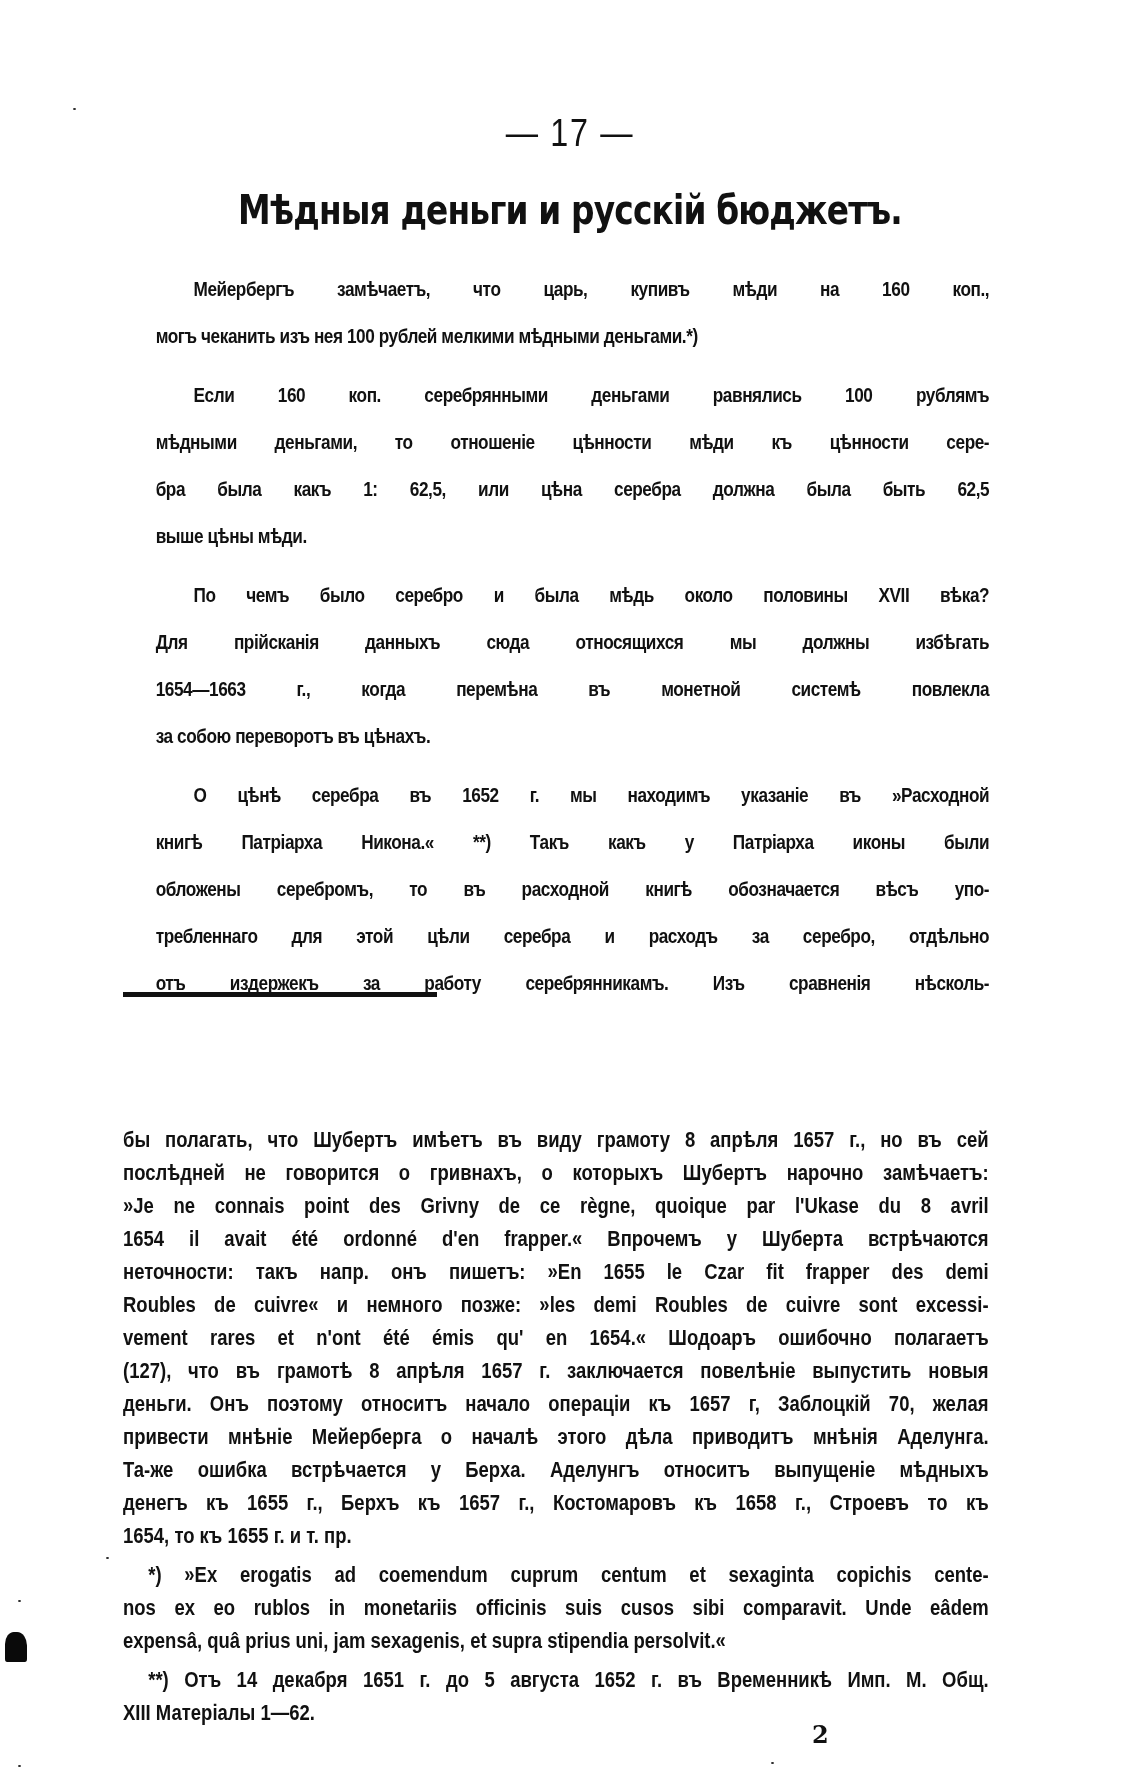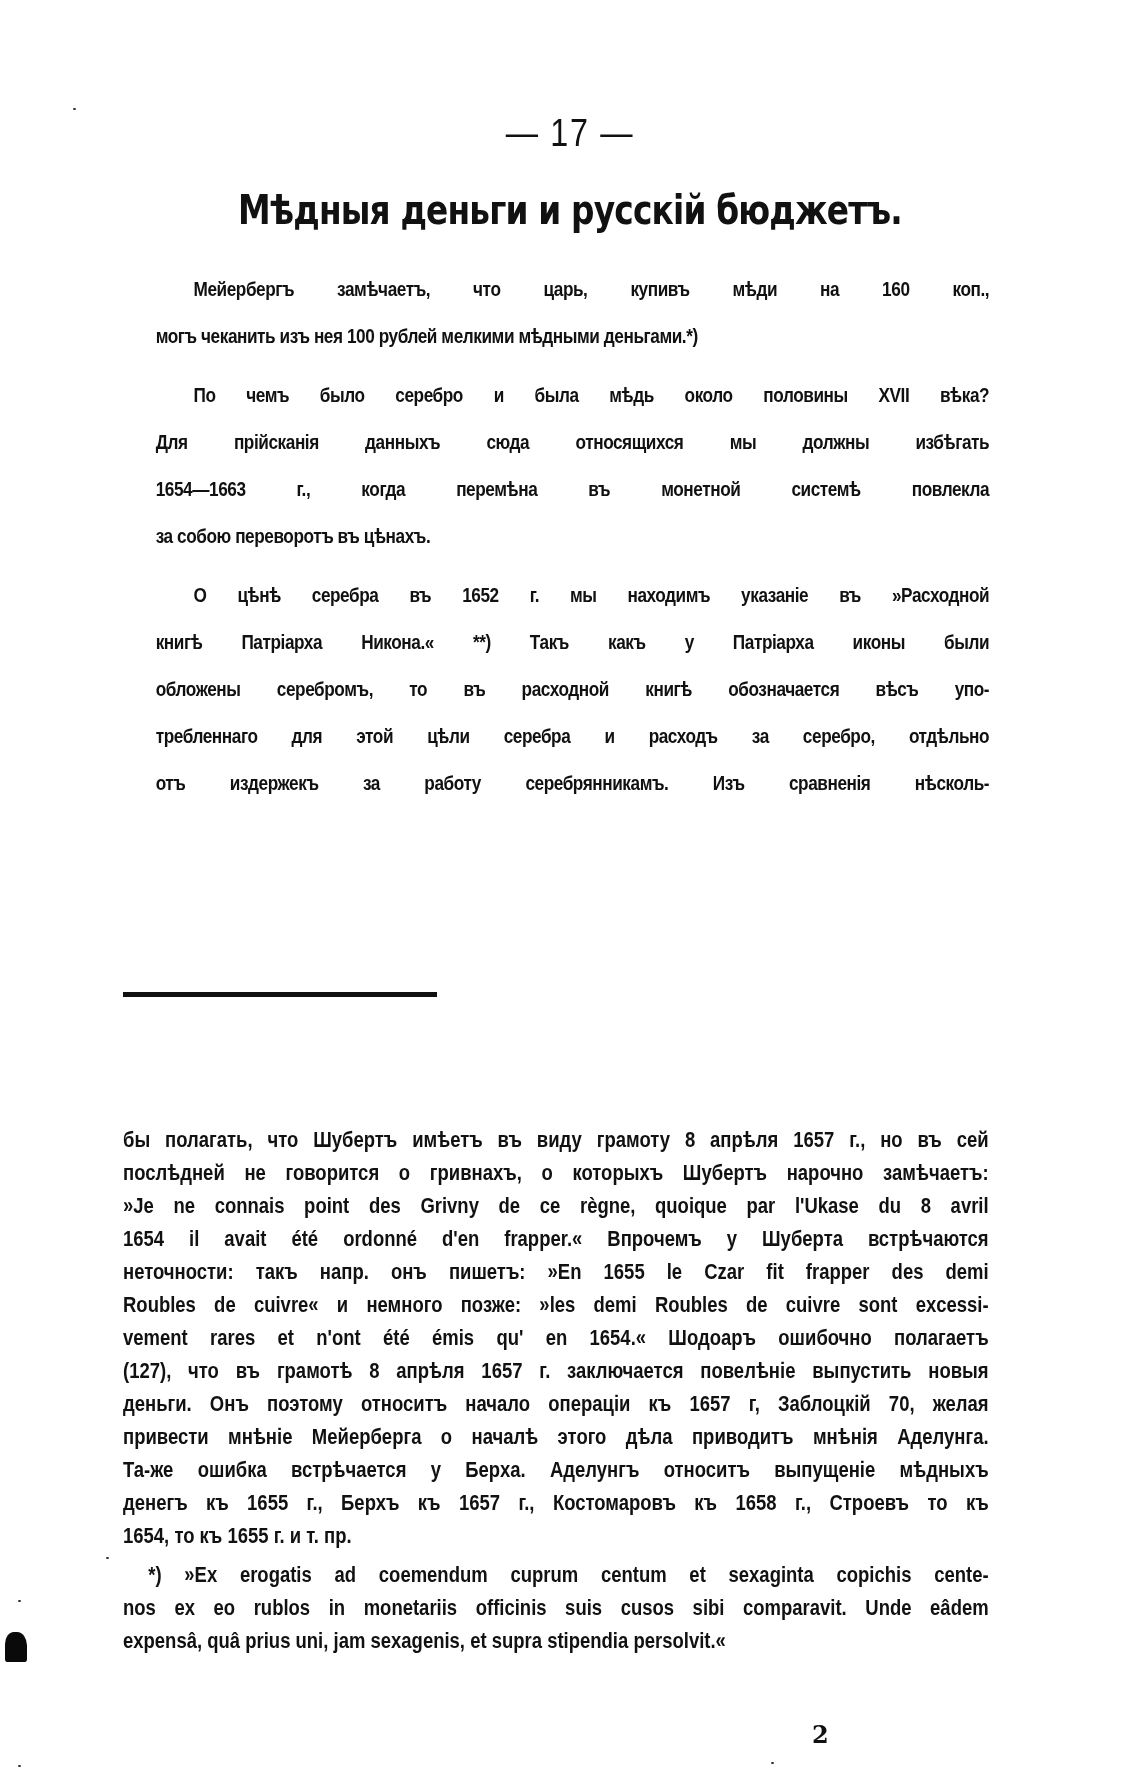--- a/index.html
+++ b/index.html
@@ -140,20 +140,26 @@
 <div class="page">
 
   <div class="page-number">— 17 —</div>
 
   <div class="title">Мѣдныя деньги и русскій бюджетъ.</div>
 
   <div class="body-text">
     <p class="para">
       <span class="line first">Мейербергъ замѣчаетъ, что царь, купивъ мѣди на 160 коп.,</span>
       <span class="line last">могъ чеканить изъ нея 100 рублей мелкими мѣдными деньгами.*)</span>
+    </p>
+    <p class="para">
+      <span class="line first">Если 160 коп. серебрянными деньгами равнялись 100 рублямъ</span>
+      <span class="line">мѣдными деньгами, то отношеніе цѣнности мѣди къ цѣнности сере-</span>
+      <span class="line">бра была какъ 1: 62,5, или цѣна серебра должна была быть 62,5</span>
+      <span class="line last">выше цѣны мѣди.</span>
     </p>
     <p class="para">
       <span class="line first">По чемъ было серебро и была мѣдь около половины XVII вѣка?</span>
       <span class="line">Для прійсканія данныхъ сюда относящихся мы должны избѣгать</span>
       <span class="line">1654—1663 г., когда перемѣна въ монетной системѣ повлекла</span>
       <span class="line last">за собою переворотъ въ цѣнахъ.</span>
     </p>
     <p class="para">
       <span class="line first">О цѣнѣ серебра въ 1652 г. мы находимъ указаніе въ »Расходной</span>
       <span class="line">книгѣ Патріарха Никона.« **) Такъ какъ у Патріарха иконы были</span>
@@ -181,20 +187,24 @@
       <span class="fn-line">денегъ къ 1655 г., Берхъ къ 1657 г., Костомаровъ къ 1658 г., Строевъ то къ</span>
       <span class="fn-line last">1654, то къ 1655 г. и т. пр.</span>
     </div>
     <div class="fn-gap"></div>
     <div>
       <span class="fn-line indent">*) »Ex erogatis ad coemendum cuprum centum et sexaginta copichis cente-</span>
       <span class="fn-line">nos ex eo rublos in monetariis officinis suis cusos sibi comparavit. Unde eâdem</span>
       <span class="fn-line last">expensâ, quâ prius uni, jam sexagenis, et supra stipendia persolvit.«</span>
     </div>
     <div class="fn-gap"></div>
+    <div>
+      <span class="fn-line indent">**) Отъ 14 декабря 1651 г. до 5 августа 1652 г. въ Временникѣ Имп. М. Общ.</span>
+      <span class="fn-line last">XIII Матеріалы 1—62.</span>
+    </div>
   </div>
 
   <div class="signature">2</div>
 
   <div class="blot"></div>
   <div class="speck" style="left:73px;top:108px;"></div>
   <div class="speck" style="left:18px;top:1765px;"></div>
   <div class="speck" style="left:18px;top:1600px;"></div>
   <div class="speck" style="left:106px;top:1557px;"></div>
   <div class="speck" style="left:771px;top:1762px;"></div>

